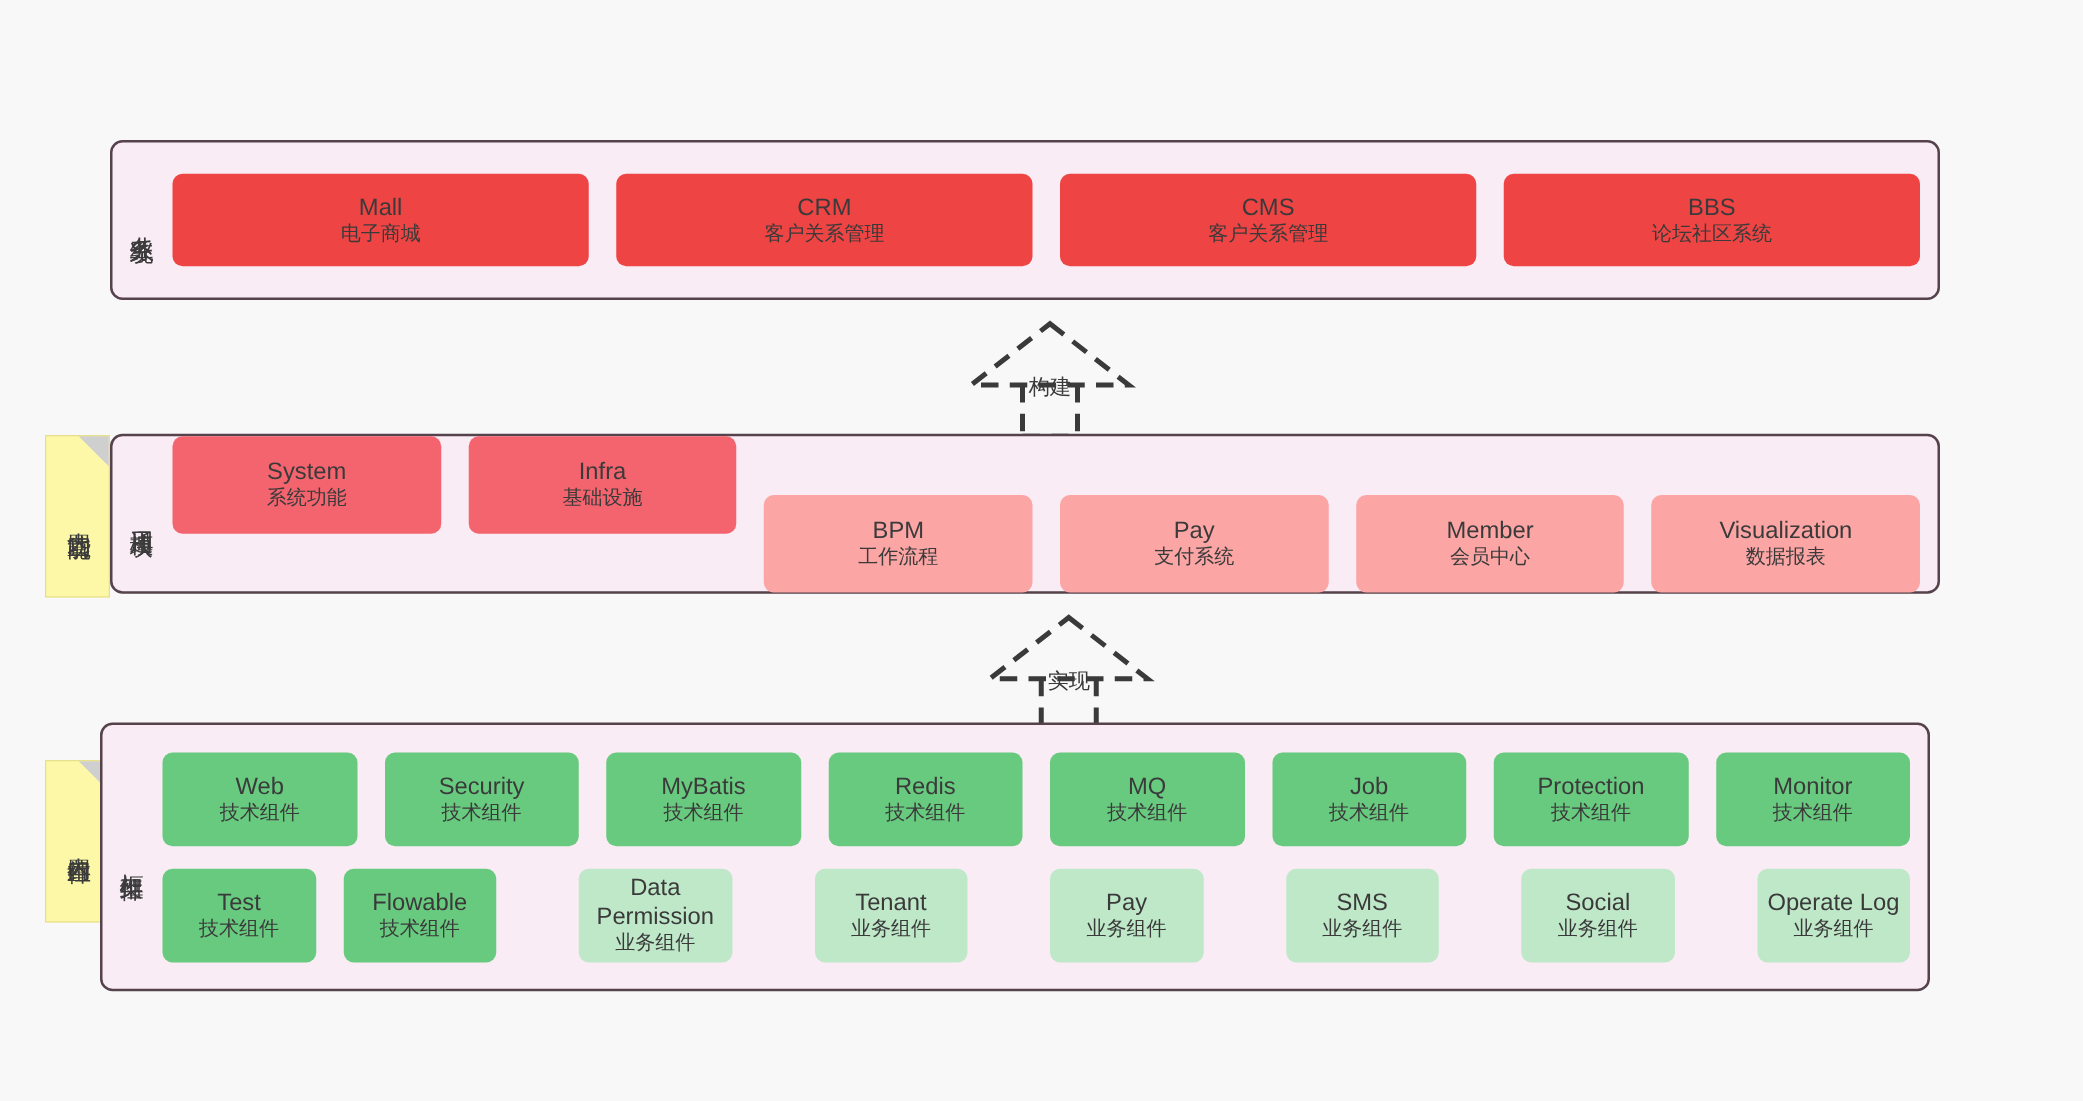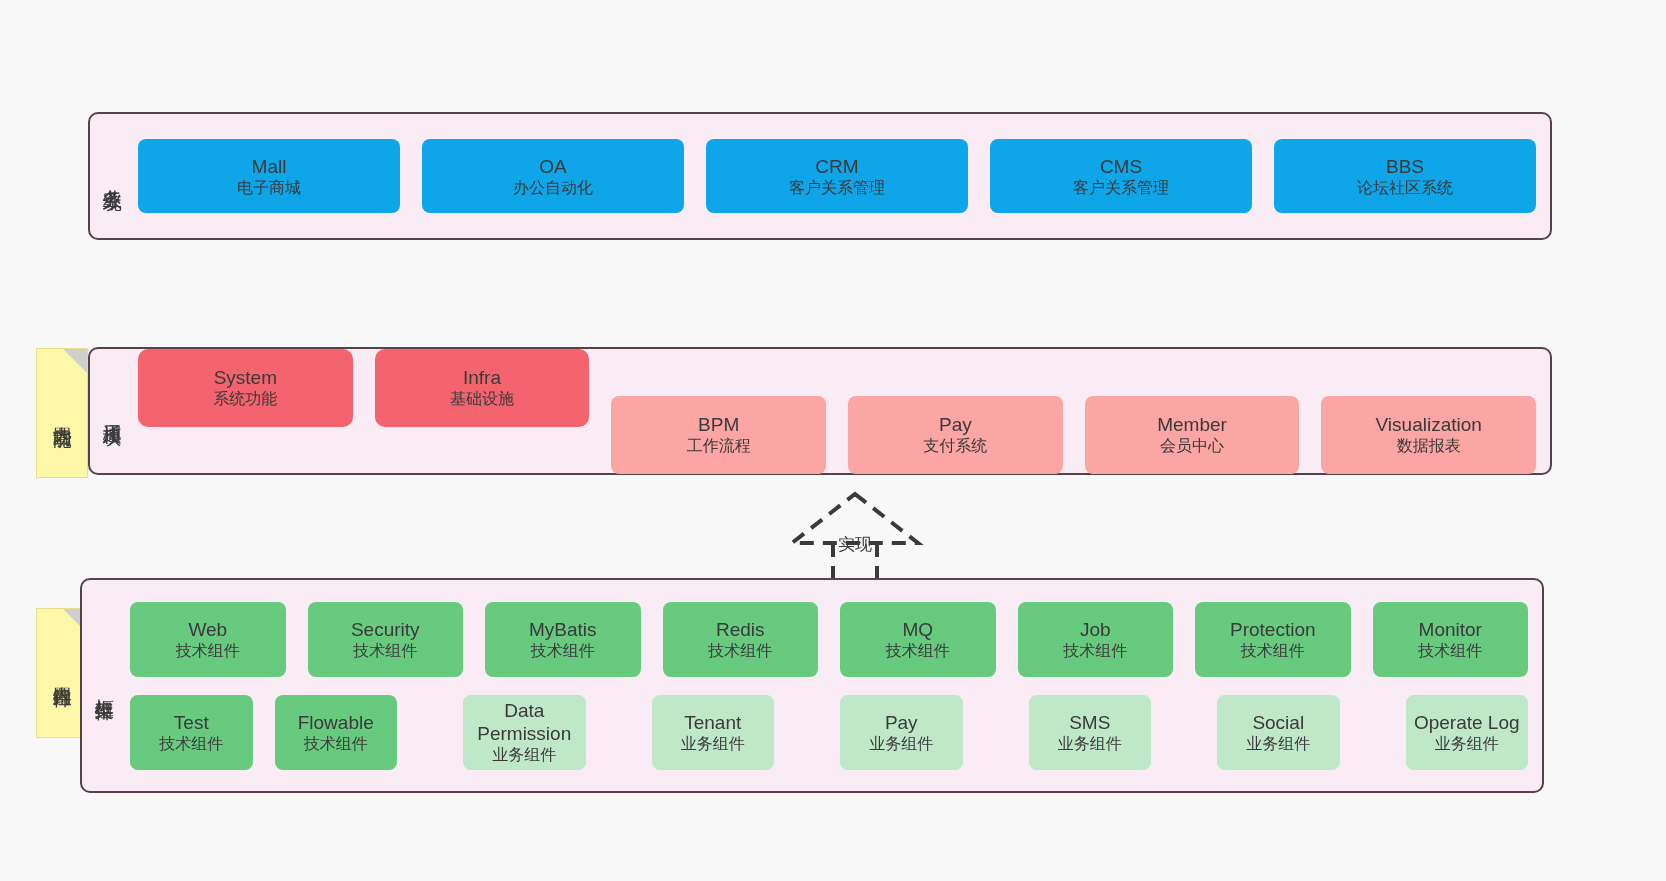--- a/index.html
+++ b/index.html
@@ -80,22 +80,22 @@
   .cell .en {
     font-size: 19px;
     color: #3a3a3a;
   }
   .cell .cn {
     font-size: 16px;
     color: #3a3a3a;
   }
 
   
-  .c-blue       { background: #0ea5e9; }
-  .c-red        { background: #f4646e; border-radius: 10px; }
+  .c-blue       { background: #ef4444; }
+  .c-red        { background: #f4646e; }
   .c-pink       { background: #fca5a5; margin-top: 47px; }
   .c-green      { background: #68ca7f; }
   .c-lightgreen { background: #bfe8c9; margin-left: 44px; }
 
   
   #layer-business  { left: 88px;  top: 112px; width: 1464px; height: 128px; }
   #layer-modules   { left: 88px;  top: 347px; width: 1464px; height: 128px; }
   #layer-framework { left: 80px;  top: 578px; width: 1464px; height: 215px; }
 
   #layer-business  .row .cell { height: 74px; }
@@ -161,39 +161,44 @@
 
   <div class="layer" id="layer-business">
     <div class="layer-label">业务系统</div>
     <div class="layer-body">
       <div class="row">
         <div class="cell c-blue">
           <span class="en">Mall</span>
           <span class="cn">电子商城</span>
         </div>
         <div class="cell c-blue">
-          <span class="en">OA</span>
-          <span class="cn">办公自动化</span>
-        </div>
-        <div class="cell c-blue">
           <span class="en">CRM</span>
           <span class="cn">客户关系管理</span>
         </div>
         <div class="cell c-blue">
           <span class="en">CMS</span>
           <span class="cn">客户关系管理</span>
         </div>
         <div class="cell c-blue">
           <span class="en">BBS</span>
           <span class="cn">论坛社区系统</span>
         </div>
       </div>
     </div>
   </div>
 
+  <div class="connector" id="connector-build">
+    <svg width="170" height="98" viewBox="0 0 170 98" xmlns="http://www.w3.org/2000/svg">
+
+      <path d="M 85 6 L 148 55 L 22 55 Z" fill="none" stroke="#3a3a3a" stroke-width="4" stroke-dasharray="14,9" stroke-linecap="butt"></path>
+
+      <path d="M 63 55 L 63 96 M 107 55 L 107 96 M 63 96 L 107 96" fill="none" stroke="#3a3a3a" stroke-width="4" stroke-dasharray="14,9" stroke-linecap="butt"></path>
+    </svg>
+    <span class="conn-label">构建</span>
+  </div>
 
   <div class="sticky" id="sticky-modules">
     <span>内置功能</span>
   </div>
 
   <div class="layer" id="layer-modules">
     <div class="layer-label">通用模块</div>
     <div class="layer-body">
       <div class="row">
         <div class="cell c-red">

